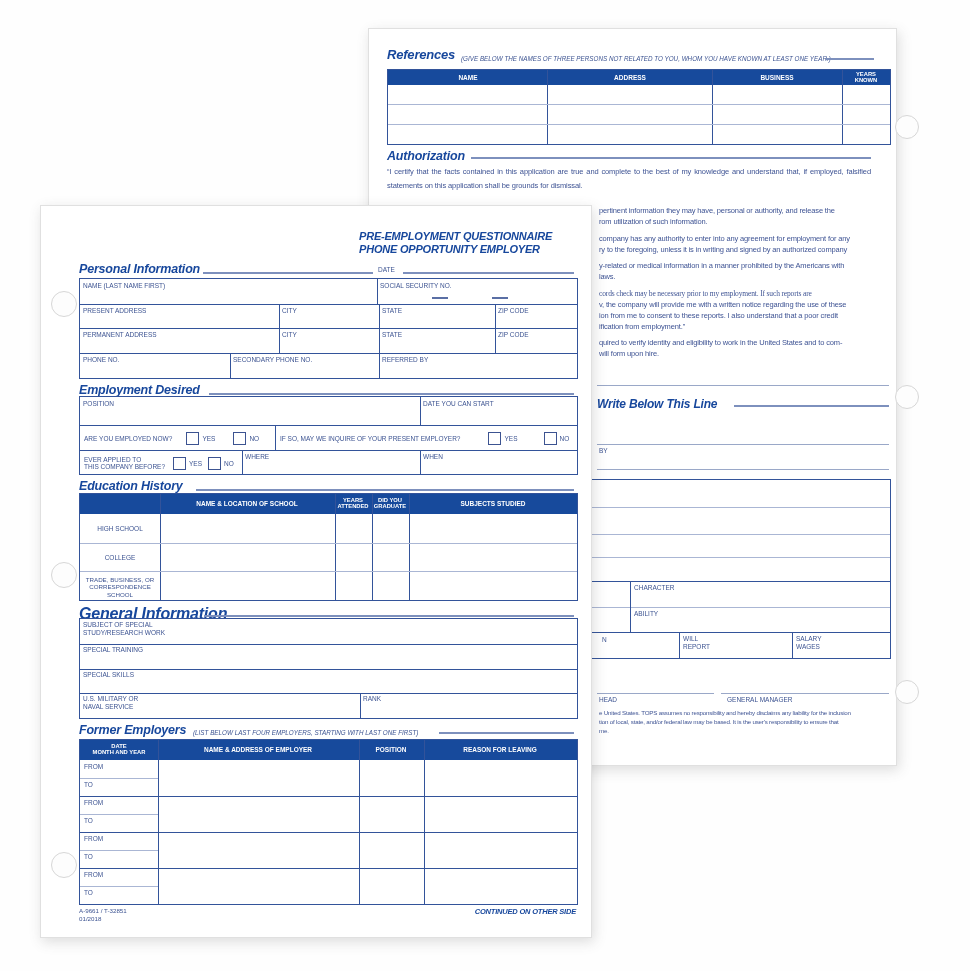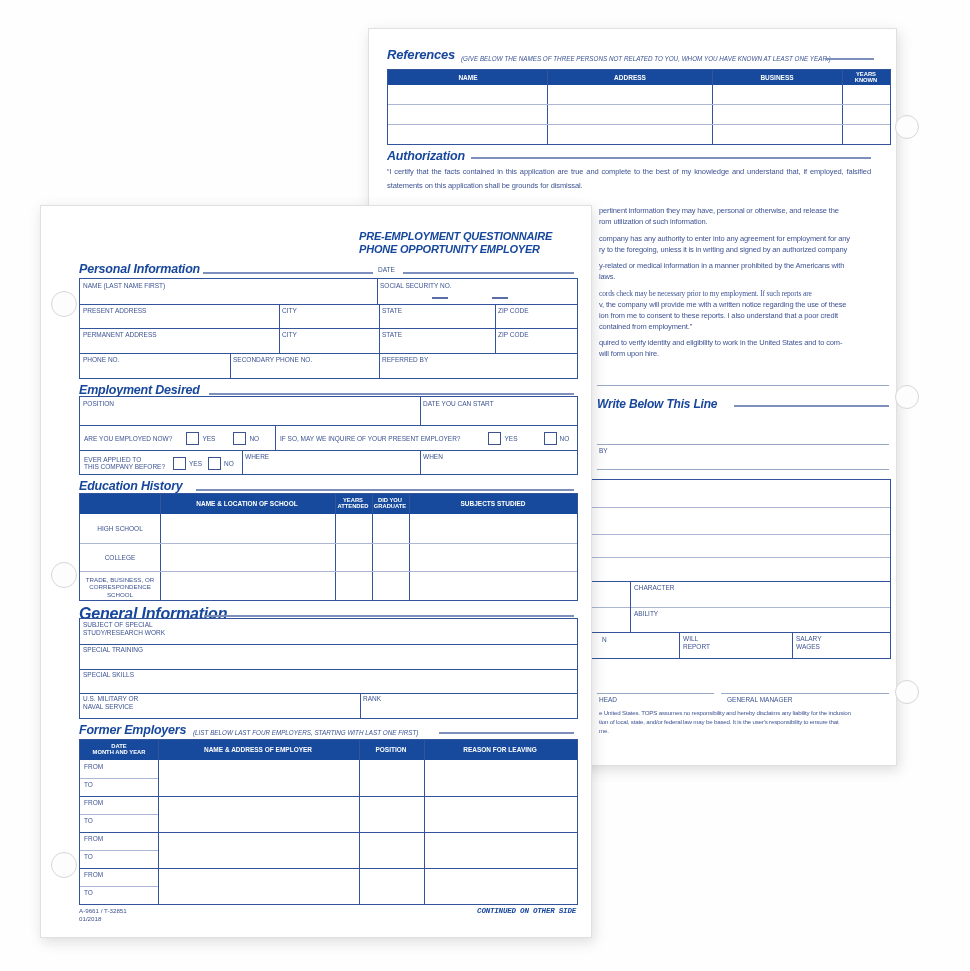--- a/index.html
+++ b/index.html
@@ -55,30 +55,30 @@
       <div class="vl" style="left:159px;top:0;bottom:0;"></div>
       <div class="vl" style="left:324px;top:0;bottom:0;"></div>
       <div class="vl" style="left:454px;top:0;bottom:0;"></div>
       <div class="hll" style="top:34px;"></div>
       <div class="hll" style="top:54px;"></div>
     </div>
 
     <div class="heading" style="left:18px;top:120px;font-size:12.5px;">Authorization</div>
     <div class="rule" style="left:102px;top:128px;width:400px;"></div>
     <div class="para" style="left:18px;top:136px;width:484px;">“I certify that the facts contained in this application are true and complete to the best of my knowledge and understand that, if employed, falsified statements on this application shall be grounds for dismissal.</div>
-    <div class="frag" style="left:230px;top:176px;width:292px;">pertinent information they may have, personal or otherwise, and release the</div>
+    <div class="frag" style="left:230px;top:176px;width:292px;">pertinent information they may have, personal or authority, and release the</div>
     <div class="frag" style="left:230px;top:187px;width:292px;">rom utilization of such information.</div>
     <div class="frag" style="left:230px;top:204px;width:292px;">company has any authority to enter into any agreement for employment for any</div>
     <div class="frag" style="left:230px;top:215px;width:292px;">ry to the foregoing, unless it is in writing and signed by an authorized company</div>
     <div class="frag" style="left:230px;top:231px;width:292px;">y-related or medical information in a manner prohibited by the Americans with</div>
     <div class="frag" style="left:230px;top:242px;width:292px;">laws.</div>
     <div class="frag" style="left:230px;top:259px;width:292px;font-family:Liberation Serif, serif;">cords check may be necessary prior to my employment. If such reports are</div>
     <div class="frag" style="left:230px;top:270px;width:292px;">v, the company will provide me with a written notice regarding the use of these</div>
     <div class="frag" style="left:230px;top:281px;width:292px;">ion from me to consent to these reports. I also understand that a poor credit</div>
-    <div class="frag" style="left:230px;top:292px;width:292px;">contained from employment.”</div>
+    <div class="frag" style="left:230px;top:292px;width:292px;">ification from employment.”</div>
     <div class="frag" style="left:230px;top:308px;width:292px;">quired to verify identity and eligibility to work in the United States and to com-</div>
     <div class="frag" style="left:230px;top:319px;width:292px;">will form upon hire.</div>
 
     <div class="sig" style="left:228px;top:356px;width:292px;"></div>
     <div class="heading" style="left:228px;top:368px;font-size:12px;">Write Below This Line</div>
     <div class="rule" style="left:365px;top:376px;width:155px;"></div>
 
     <div class="sig" style="left:228px;top:415px;width:292px;"></div>
     <div class="lbl" style="left:230px;top:418px;">BY</div>
     <div class="sig" style="left:228px;top:440px;width:292px;"></div>
@@ -263,20 +263,20 @@
       <div class="lbl" style="left:4px;top:59px;">FROM</div>
       <div class="lbl" style="left:4px;top:77px;">TO</div>
       <div class="lbl" style="left:4px;top:95px;">FROM</div>
       <div class="lbl" style="left:4px;top:113px;">TO</div>
       <div class="lbl" style="left:4px;top:131px;">FROM</div>
       <div class="lbl" style="left:4px;top:149px;">TO</div>
     </div>
 
     <div class="lbl" style="left:38px;top:701px;font-size:6.2px;">A-9661 / T-32851</div>
     <div class="lbl" style="left:38px;top:709px;font-size:6.2px;">01/2018</div>
-    <div class="heading" style="left:330px;top:701px;width:205px;font-size:7.5px;text-align:right;font-family:Liberation Mono, monospace;">CONTINUED ON OTHER SIDE</div>
+    <div class="heading" style="left:330px;top:701px;width:205px;font-size:7.5px;text-align:right;">CONTINUED ON OTHER SIDE</div>
   </div>
 
   <div class="hole" style="left:51px;top:291px;width:24px;height:24px;z-index:6;"></div>
   <div class="hole" style="left:51px;top:562px;width:24px;height:24px;z-index:6;"></div>
   <div class="hole" style="left:51px;top:852px;width:24px;height:24px;z-index:6;"></div>
 
 </div>
 
 </body></html>

